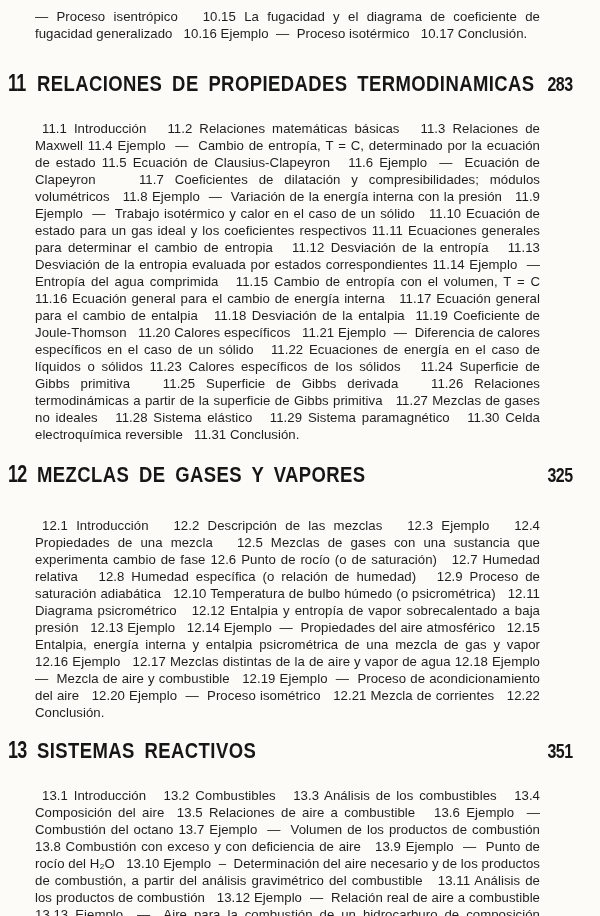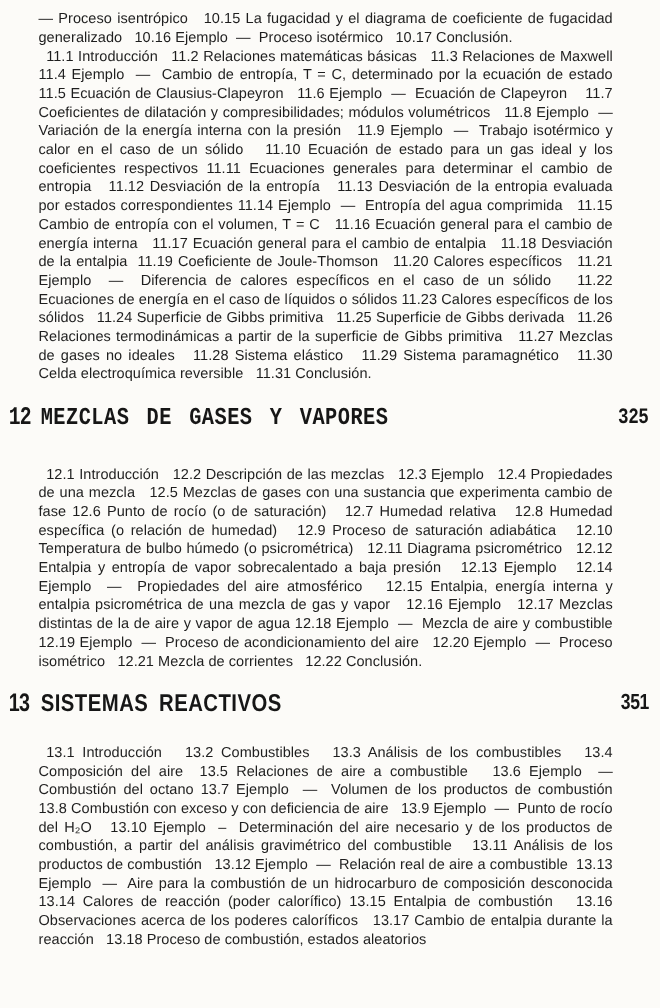--- a/index.html
+++ b/index.html
@@ -8,38 +8,38 @@
     height: 916px;
     overflow: hidden;
     background: #fcfbf8;
     color: #1d1d1d;
     font-family: "Liberation Sans", "DejaVu Sans", sans-serif;
   }
   .page {
     box-sizing: border-box;
     width: 600px;
     height: 916px;
-    padding: 8px 43px 0 35px;
+    padding: 8px 60px 0 35px;
   }
   .cont-para, .chapter-body {
     margin: 0;
     font-size: 13.2px;
     line-height: 17px;
     text-align: justify;
     white-space: pre-wrap;
     letter-spacing: 0.05px;
     color: #1e1e1e;
   }
   .chapter-body { text-indent: 7px; }
   .chapter-heading {
     position: relative;
     height: 26px;
   }
   .s11 .chapter-heading { margin: 28px 0 24px 0; }
-  .s12 .chapter-heading { margin: 18px 0 30px 0; font-family: Liberation Mono, monospace; }
+  .s12 .chapter-heading { margin: 18px 0 30px 0; }
   .s13 .chapter-heading { margin: 16px 0 24px 0; text-align: right; }
   .ch-num {
     position: absolute;
     left: -27px;
     top: 0;
     font-weight: bold;
     font-size: 23px;
     letter-spacing: -1px;
     transform: scaleX(0.78);
     transform-origin: left top;
@@ -71,20 +71,25 @@
   }
 </style>
 </head>
 <body>
 
 <div class="page">
 
   <p class="cont-para">— Proceso isentrópico   10.15 La fugacidad y el diagrama de coeficiente de fugacidad generalizado   10.16 Ejemplo  —  Proceso isotérmico   10.17 Conclusión.</p>
 
   <section class="s11">
+    <div class="chapter-heading">
+      <span class="ch-num">11</span>
+      <span class="ch-title">RELACIONES DE PROPIEDADES TERMODINAMICAS</span>
+      <span class="ch-page">283</span>
+    </div>
     <p class="chapter-body">11.1 Introducción   11.2 Relaciones matemáticas básicas   11.3 Relaciones de Maxwell 11.4 Ejemplo  —  Cambio de entropía, T = C, determinado por la ecuación de estado 11.5 Ecuación de Clausius-Clapeyron   11.6 Ejemplo  —  Ecuación de Clapeyron    11.7 Coeficientes de dilatación y compresibilidades; módulos volumétricos   11.8 Ejemplo  —  Variación de la energía interna con la presión   11.9 Ejemplo  —  Trabajo isotérmico y calor en el caso de un sólido   11.10 Ecuación de estado para un gas ideal y los coeficientes respectivos 11.11 Ecuaciones generales para determinar el cambio de entropia   11.12 Desviación de la entropía   11.13 Desviación de la entropia evaluada por estados correspondientes 11.14 Ejemplo  —  Entropía del agua comprimida   11.15 Cambio de entropía con el volumen, T = C   11.16 Ecuación general para el cambio de energía interna   11.17 Ecuación general para el cambio de entalpia   11.18 Desviación de la entalpia  11.19 Coeficiente de Joule-Thomson   11.20 Calores específicos   11.21 Ejemplo  —  Diferencia de calores específicos en el caso de un sólido   11.22 Ecuaciones de energía en el caso de líquidos o sólidos 11.23 Calores específicos de los sólidos   11.24 Superficie de Gibbs primitiva   11.25 Superficie de Gibbs derivada   11.26 Relaciones termodinámicas a partir de la superficie de Gibbs primitiva   11.27 Mezclas de gases no ideales   11.28 Sistema elástico   11.29 Sistema paramagnético   11.30 Celda electroquímica reversible   11.31 Conclusión.</p>
   </section>
 
   <section class="s12">
     <div class="chapter-heading">
       <span class="ch-num">12</span>
       <span class="ch-title">MEZCLAS DE GASES Y VAPORES</span>
       <span class="ch-page">325</span>
     </div>
     <p class="chapter-body">12.1 Introducción   12.2 Descripción de las mezclas   12.3 Ejemplo   12.4 Propiedades de una mezcla   12.5 Mezclas de gases con una sustancia que experimenta cambio de fase 12.6 Punto de rocío (o de saturación)   12.7 Humedad relativa   12.8 Humedad específica (o relación de humedad)   12.9 Proceso de saturación adiabática   12.10 Temperatura de bulbo húmedo (o psicrométrica)   12.11 Diagrama psicrométrico   12.12 Entalpia y entropía de vapor sobrecalentado a baja presión   12.13 Ejemplo   12.14 Ejemplo  —  Propiedades del aire atmosférico   12.15 Entalpia, energía interna y entalpia psicrométrica de una mezcla de gas y vapor   12.16 Ejemplo   12.17 Mezclas distintas de la de aire y vapor de agua 12.18 Ejemplo  —  Mezcla de aire y combustible   12.19 Ejemplo  —  Proceso de acondicionamiento del aire   12.20 Ejemplo  —  Proceso isométrico   12.21 Mezcla de corrientes   12.22 Conclusión.</p>

